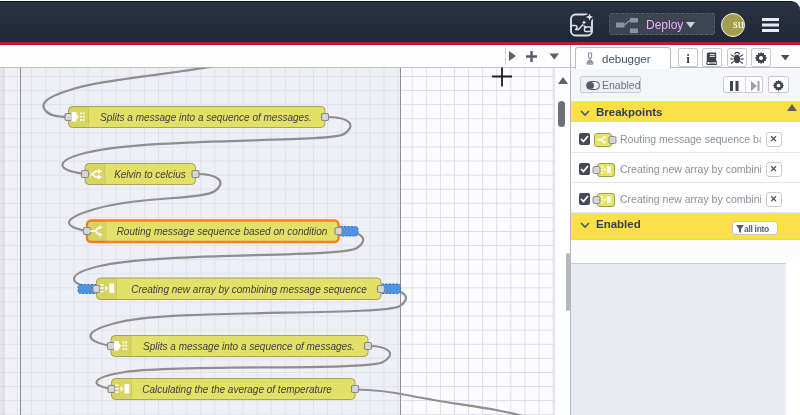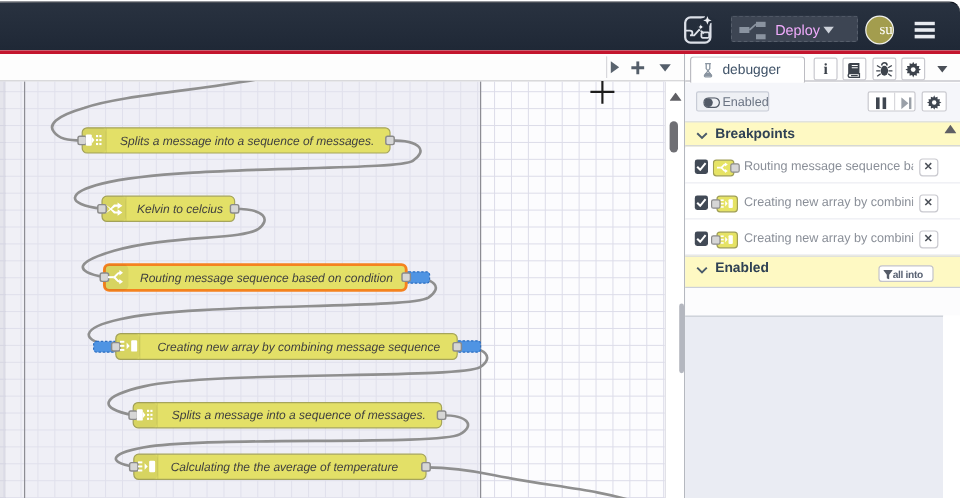--- a/index.html
+++ b/index.html
@@ -46,21 +46,21 @@
 #sbcaret{position:absolute;left:210px;top:10px}
 #sbtoolbar{position:absolute;left:0;top:24px;width:230px;height:32px;background:#f5f6fa}
 #enbtn{position:absolute;left:9px;top:7.5px;width:61px;height:16.5px;background:#eef0f4;
  border:1px solid #c8ccd6;border-radius:2px;font-size:10.5px;color:#6b7483}
 #enbtn span{position:absolute;left:21px;top:2px}
 #pausegrp{position:absolute;left:151.5px;top:7.5px;width:40px;height:17px;background:#fff;
  border:1px solid #c9c9cf;border-radius:2px}
 #pausegrp .sep{position:absolute;left:21px;top:0;width:1px;height:15px;background:#d8d8dc}
 #sbgear{position:absolute;left:197px;top:7.5px;width:21px;height:17px;background:#fff;
  border:1px solid #c9c9cf;border-radius:2px;text-align:center}
-.sechdr{position:absolute;left:0;width:230px;height:21.5px;background:#fef9c3;
+.sechdr{position:absolute;left:0;width:230px;height:21.5px;background:#fde047;
  border-top:1px solid #d9dce3;border-bottom:1px solid #ccd0da;
  font-size:11.5px;font-weight:bold;color:#2f4154}
 .sechdr .title{position:absolute;left:25px;top:4px}
 #bphdr{top:56px}
 #msghdr{top:168px}
 .bprow{position:absolute;left:0;width:230px;height:30px;background:#fff;border-bottom:1px solid #e6e8ee}
 .bptext{position:absolute;left:49px;top:10px;width:141px;overflow:hidden;white-space:nowrap;
  font-size:10.5px;color:#8a8f98}
 .bpx{position:absolute;left:194.5px;top:9px;width:16px;height:14.5px;background:#fff;
  border:1px solid #c9c9cf;border-radius:3px;color:#4a4f57;font-size:9px;font-weight:bold;

